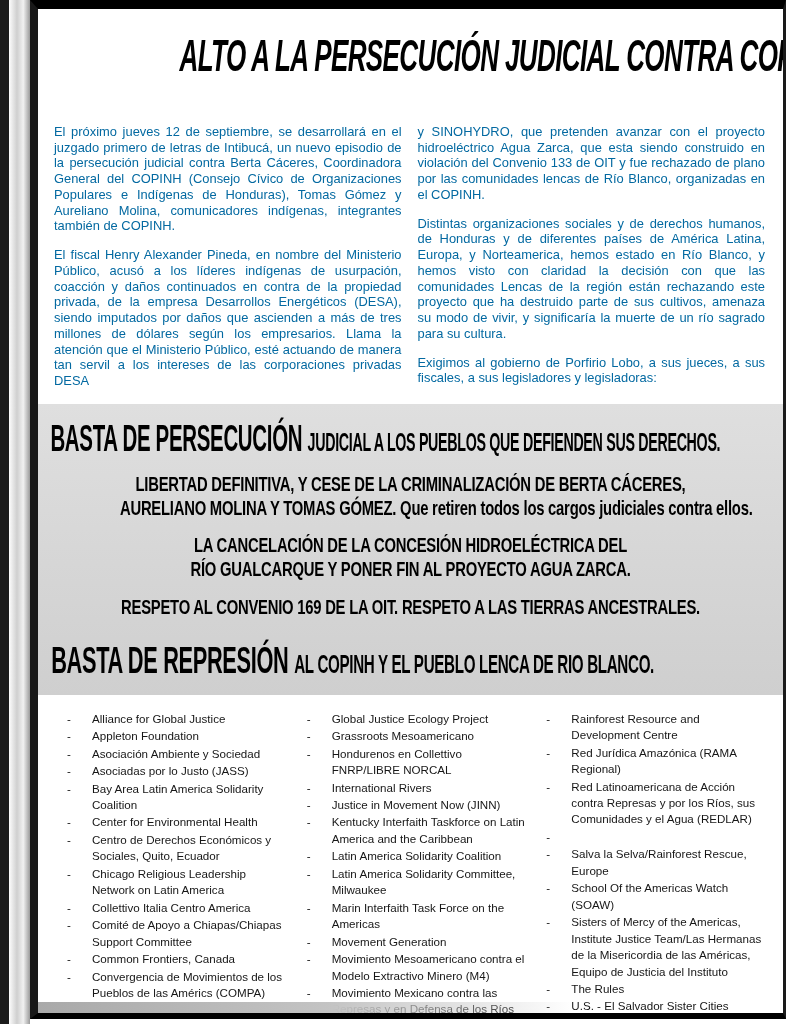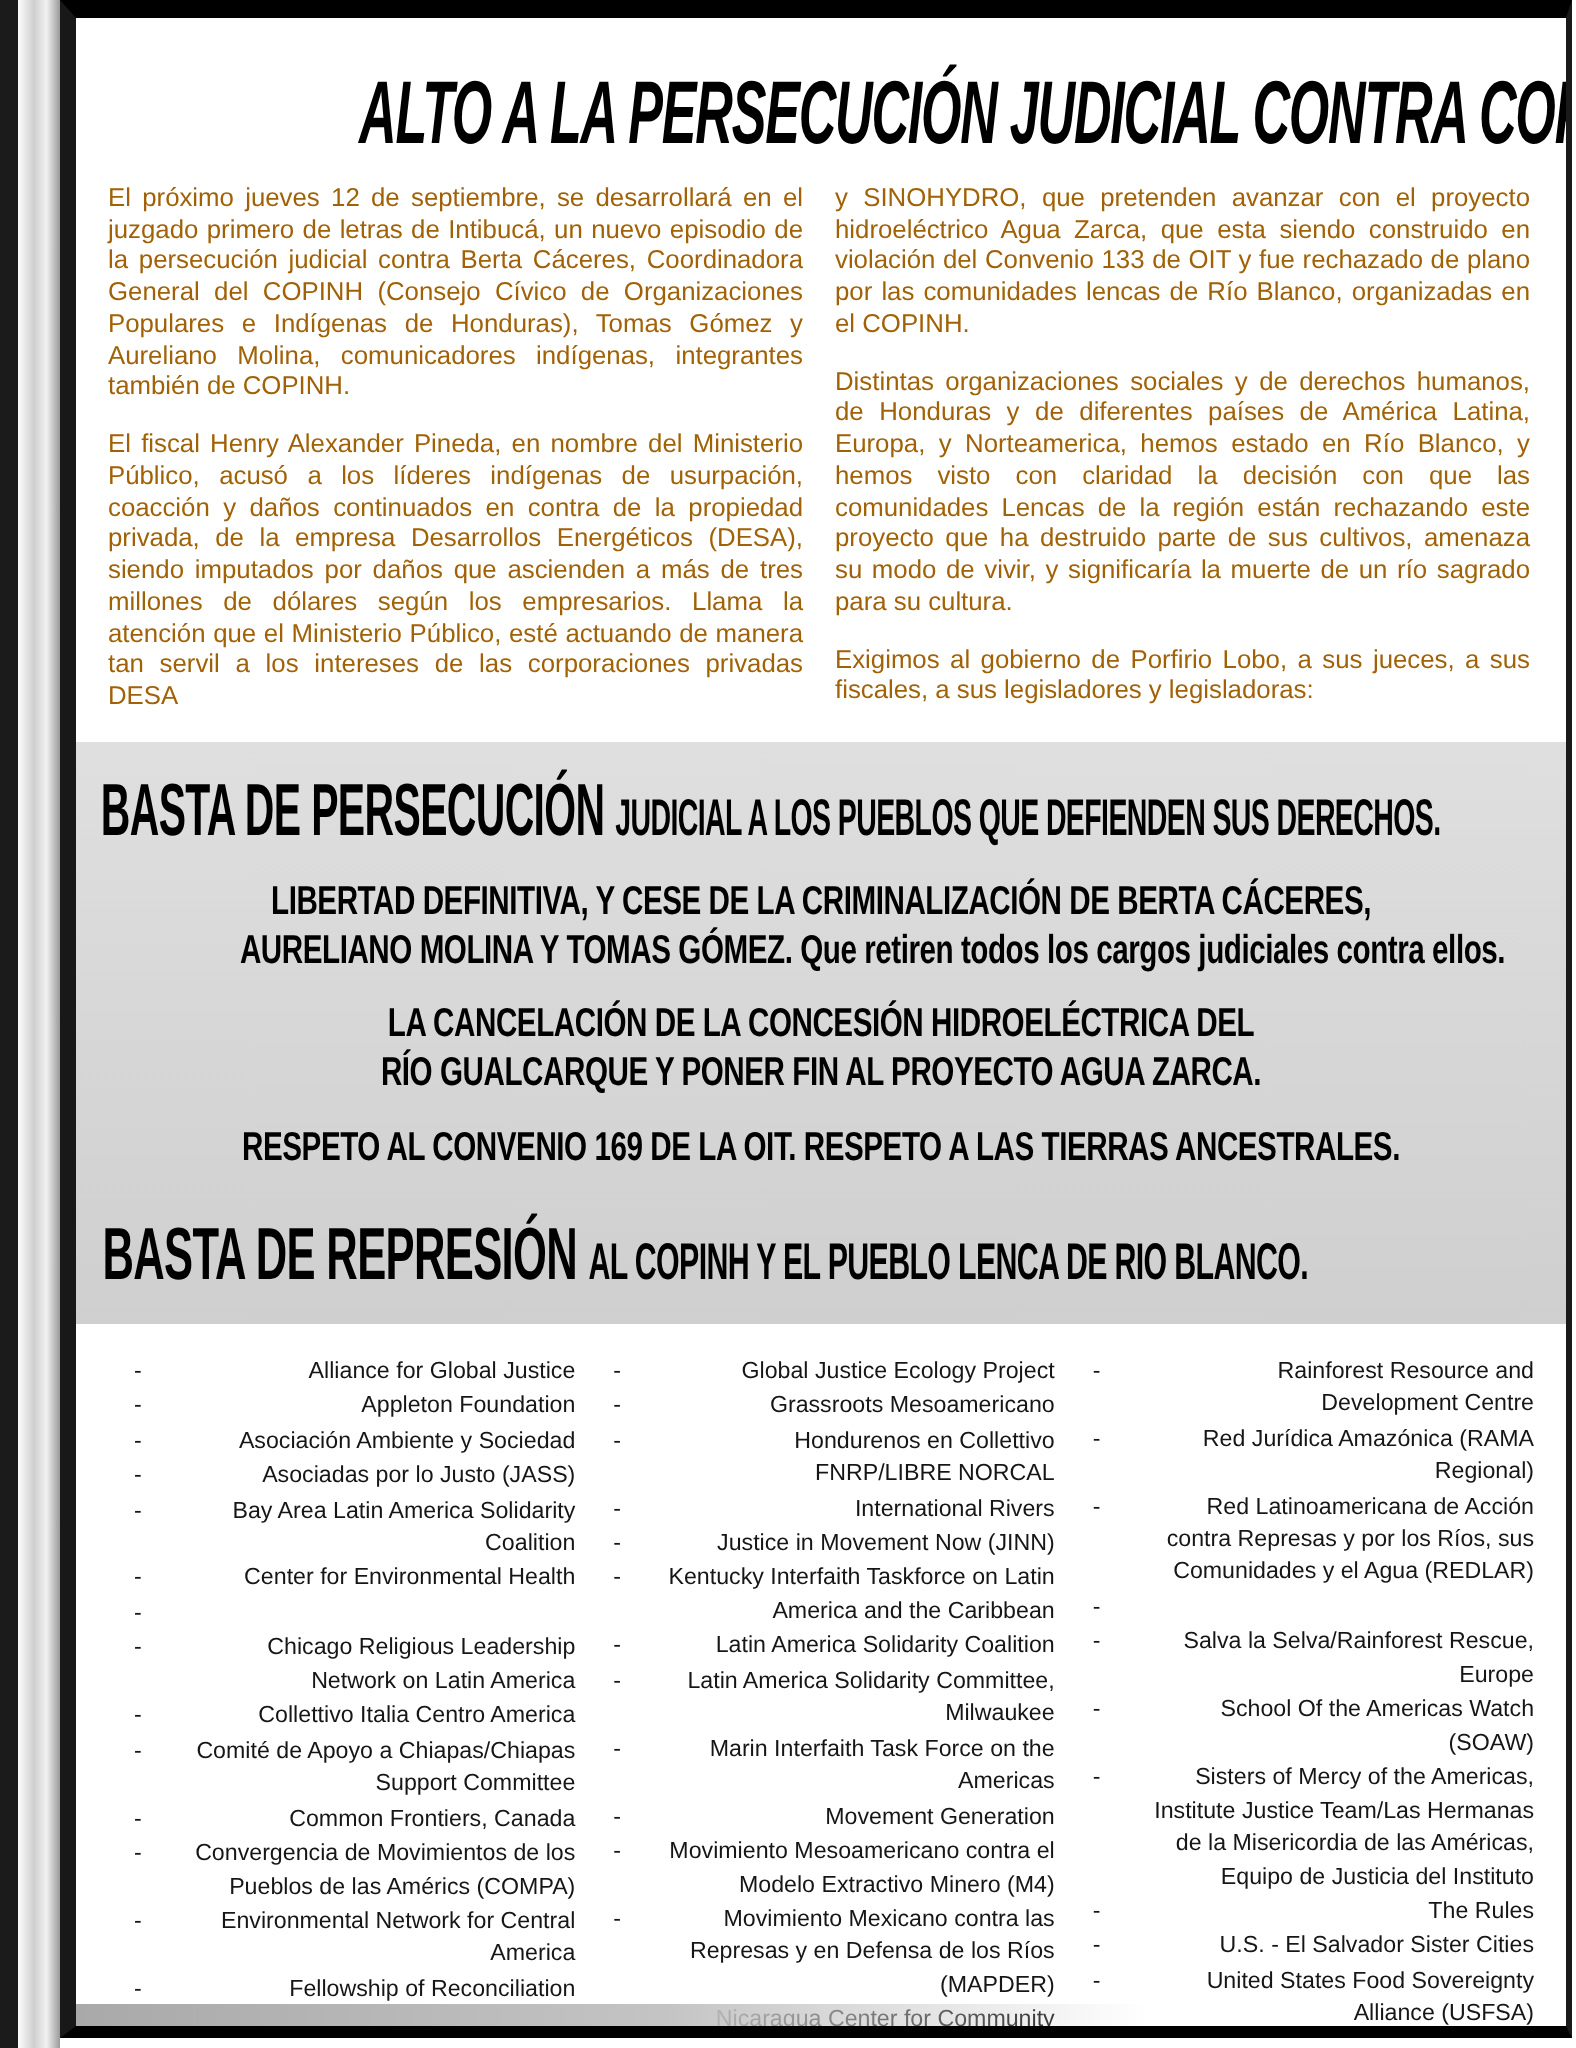--- a/index.html
+++ b/index.html
@@ -25,21 +25,21 @@
   }
   
   .title-wrap{margin-top:22px;text-align:center;height:50px;}
   .title{
     display:block;font-size:42px;font-weight:bold;font-style:italic;
     letter-spacing:-1px;white-space:nowrap;
     transform:scale(0.62,1.06);transform-origin:center top;color:#000;
   }
   
   .intro{display:flex;gap:16px;padding:10px 18px 0 16px;}
-  .intro .col{flex:1;text-align:justify;font-size:12.9px;line-height:1.22;color:#a16207;}
+  .intro .col{flex:1;text-align:justify;font-size:12.9px;line-height:1.22;color:#0369a1;margin-top:33px;}
   .para{margin:0 0 13px 0;}
   
   .demand-band{
     margin-top:2px;
     background:linear-gradient(180deg,#dfdfdf 0%,#d6d6d6 55%,#cfcfcf 100%);
     padding:13px 0 16px 0;
   }
   .banner{
     padding-left:20px;white-space:nowrap;font-weight:bold;color:#000;
     letter-spacing:-0.5px;transform-origin:left top;
@@ -52,21 +52,21 @@
     margin-top:16px;text-align:center;font-weight:bold;font-size:19px;
     letter-spacing:-0.3px;color:#000;
     transform:scale(0.78,1.06);transform-origin:center top;
   }
   .mid-line{line-height:1.2;white-space:nowrap;}
   
   .orgs{display:flex;gap:14px;padding:16px 14px 0 26px;}
   .org-col{flex:1;min-width:0;}
   .org-item{display:flex;font-size:11.6px;line-height:1.42;color:#161616;margin-bottom:1px;}
   .dash{flex:0 0 25px;padding-left:3px;}
-  .org-text{flex:1;padding-right:2px;text-align:right;}
+  .org-text{flex:1;padding-right:2px;}
   
   .bottom-shade{
     position:absolute;left:0;bottom:0;height:11px;width:72%;
     background:linear-gradient(to right,#a9a9a9 0%,#c4c4c4 55%,rgba(255,255,255,0) 100%);
   }
 </style>
 </head>
 <body>
 
 <div class="scan-bar"></div>
@@ -147,20 +147,21 @@
           <span class="org-text">Bay Area Latin America Solidarity Coalition</span>
         </div>
 
         <div class="org-item">
           <span class="dash">-</span>
           <span class="org-text">Center for Environmental Health</span>
         </div>
 
         <div class="org-item">
           <span class="dash">-</span>
+          <span class="org-text">Centro de Derechos Económicos y Sociales, Quito, Ecuador</span>
         </div>
 
         <div class="org-item">
           <span class="dash">-</span>
           <span class="org-text">Chicago Religious Leadership Network on Latin America</span>
         </div>
 
         <div class="org-item">
           <span class="dash">-</span>
           <span class="org-text">Collettivo Italia Centro America</span>

